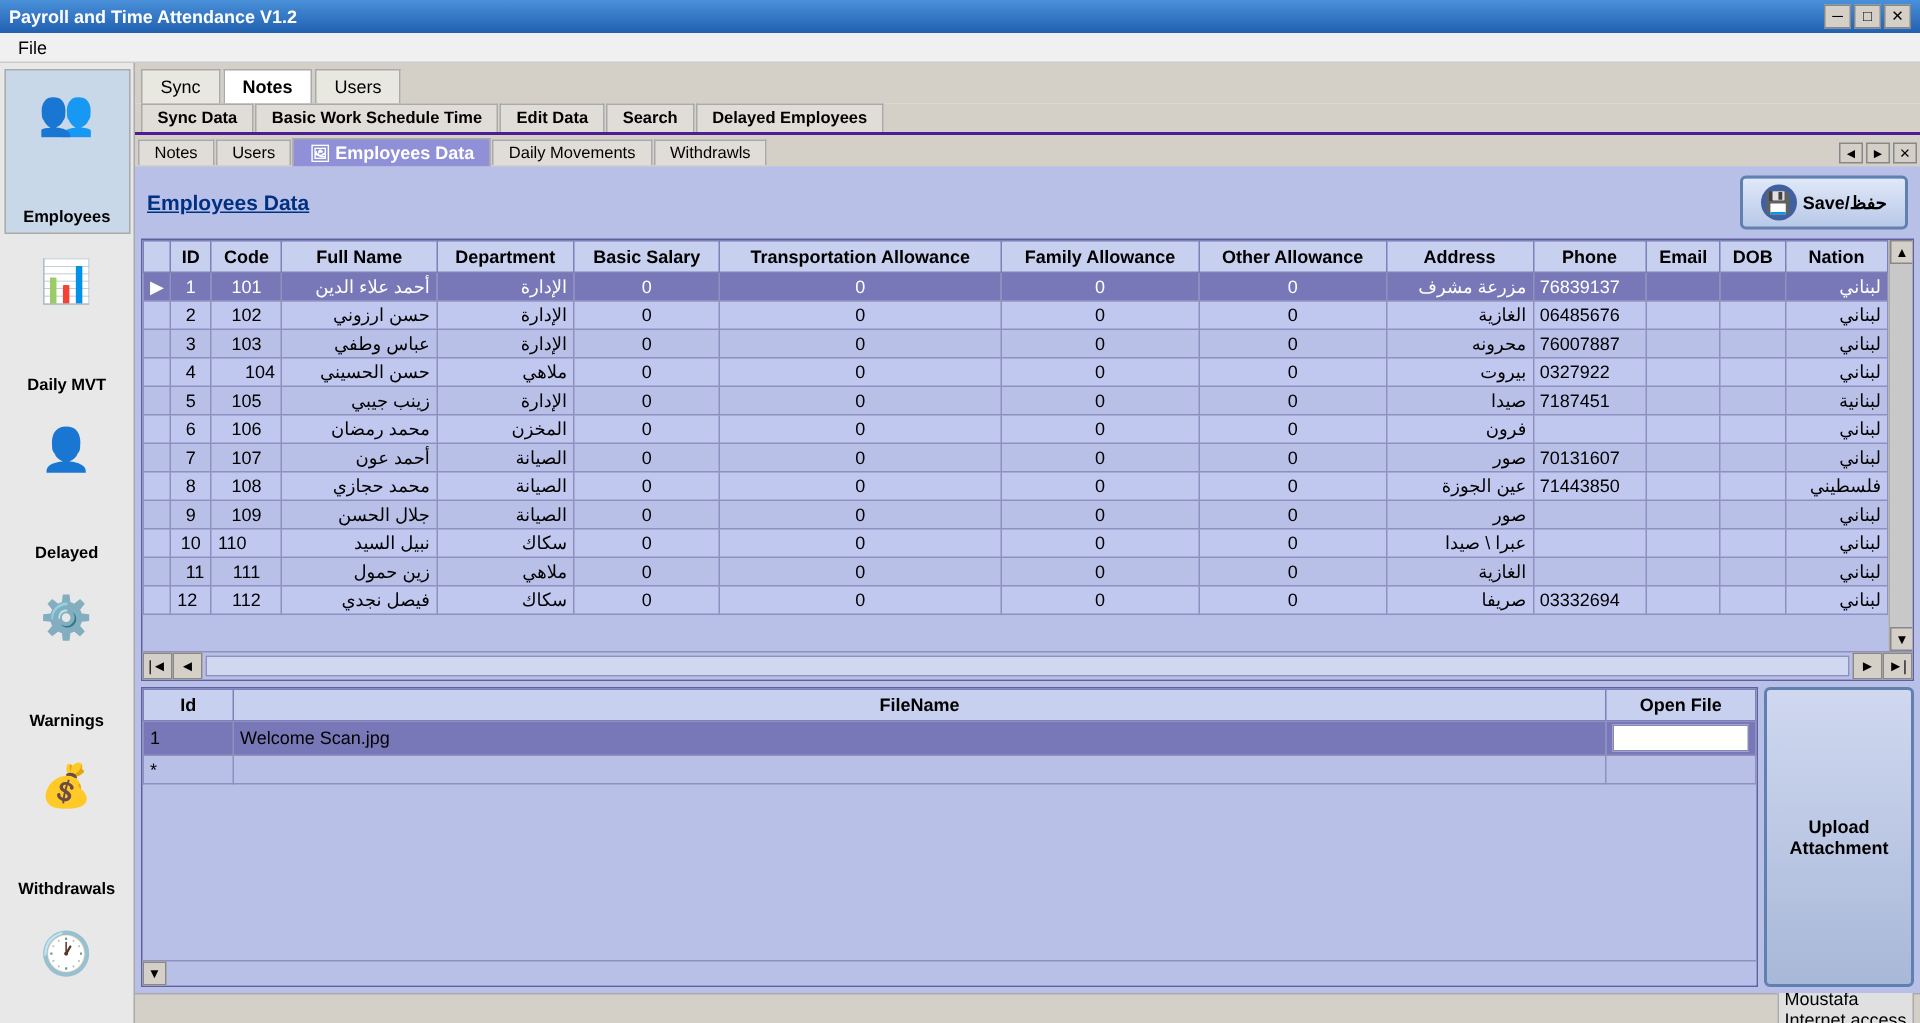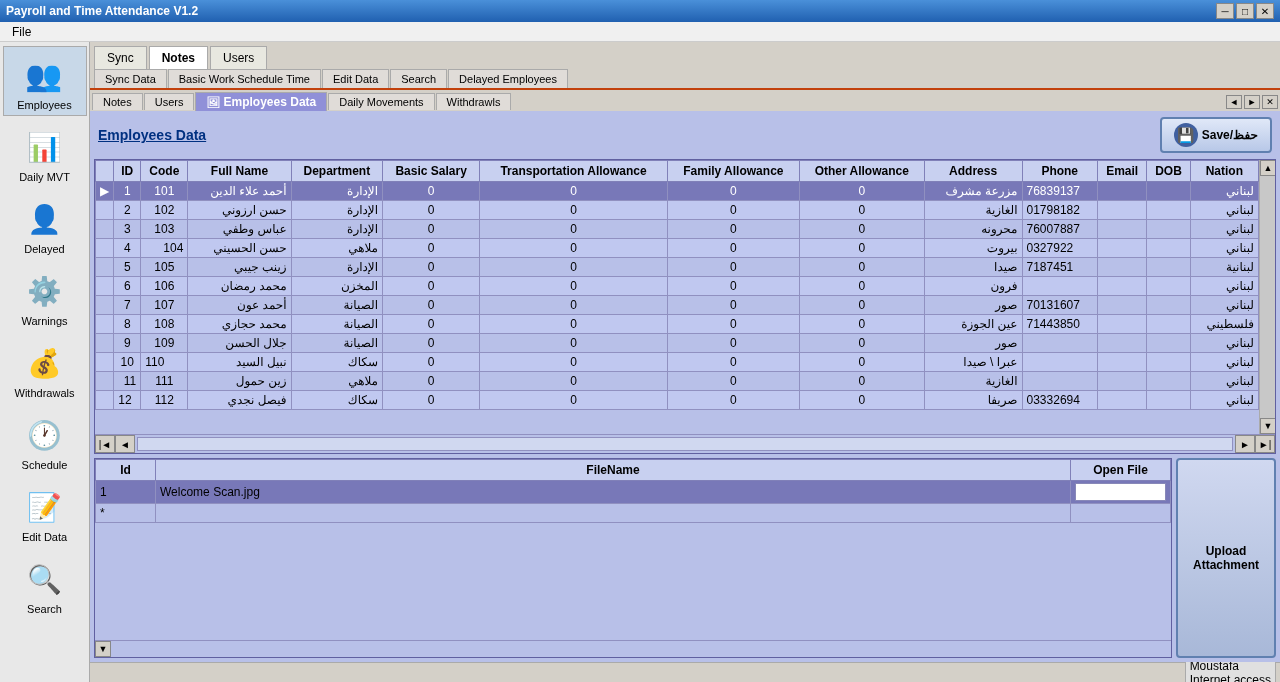--- a/index.html
+++ b/index.html
@@ -64,21 +64,21 @@
       padding: 4px 2px;
       cursor: pointer;
       border: 1px solid transparent;
     }
     .sidebar-item.active { background: #c8d8e8; border: 1px solid #aaa; }
     .sidebar-icon {
       width: 48px; height: 48px;
       display: flex; align-items: center; justify-content: center;
       font-size: 28px;
     }
-    .sidebar-label { font-size: 11px; font-weight: normal; text-align: center; color: #000; }
+    .sidebar-label { font-size: 11px; font-weight: bold; text-align: center; color: #000; margin-top: 40px; }
 
     
     .content-area {
       flex: 1;
       display: flex;
       flex-direction: column;
       background: #f0f0f0;
     }
 
     
@@ -99,22 +99,23 @@
     .top-tab.active {
       background: #ffffff;
       font-weight: bold;
     }
 
     
     .sub-tabs {
       display: flex;
       background: #d4d0c8;
       padding: 0 4px;
-      border-bottom: 2px solid #c2410c;
+      border-bottom: 2px solid #4c1d95;
       gap: 1px;
+      font-weight: bold;
     }
     .sub-tab {
       padding: 3px 10px;
       background: #e0dcd8;
       border: 1px solid #aaa;
       border-bottom: none;
       cursor: pointer;
       font-size: 11px;
     }
 
@@ -492,21 +493,21 @@
     <td class="row-indicator"></td>
     <td style="text-align:center;">2</td>
     <td style="text-align:center;">102</td>
     <td class="rtl">حسن ارزوني</td>
     <td class="rtl">الإدارة</td>
     <td style="text-align:center;">0</td>
     <td style="text-align:center;">0</td>
     <td style="text-align:center;">0</td>
     <td style="text-align:center;">0</td>
     <td class="rtl">الغازية</td>
-    <td>01798182</td>
+    <td>06485676</td>
     <td></td>
     <td></td>
     <td class="rtl">لبناني</td>
   </tr>
                       <tr>
     <td class="row-indicator"></td>
     <td style="text-align:center;">3</td>
     <td style="text-align:center;">103</td>
     <td class="rtl">عباس وطفي</td>
     <td class="rtl">الإدارة</td>

